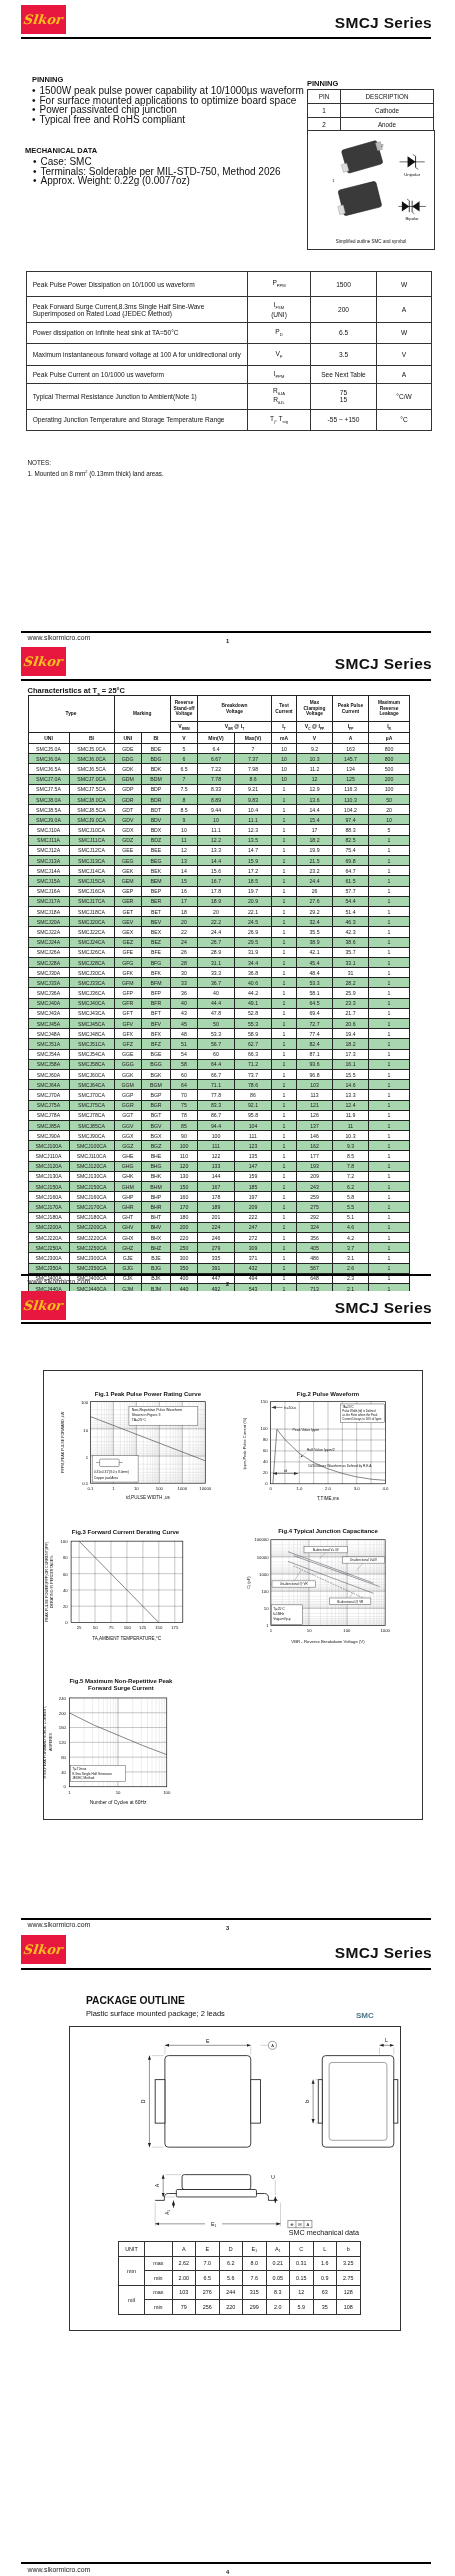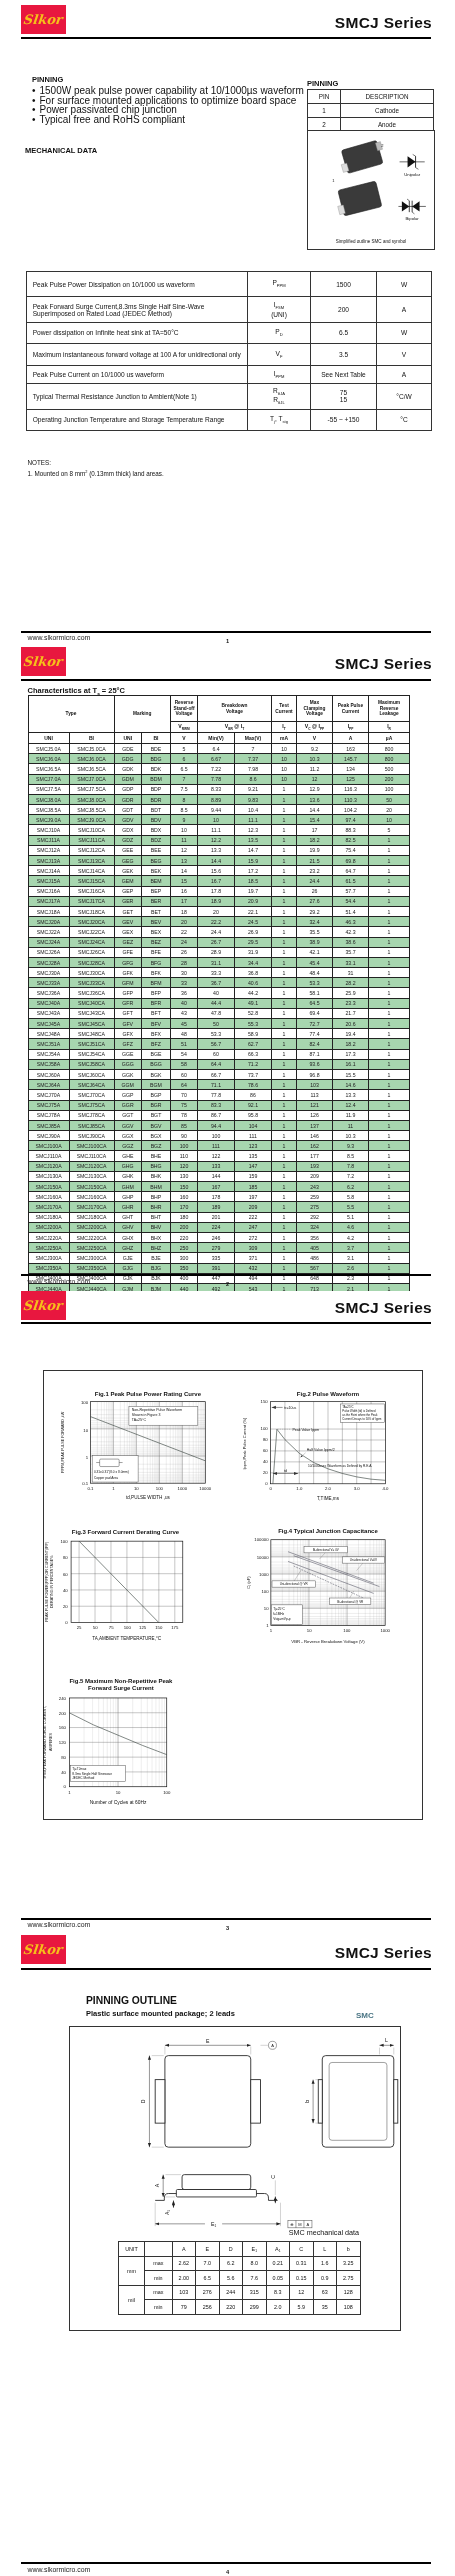--- a/index.html
+++ b/index.html
@@ -78,20 +78,25 @@
 
   <div class="t secttl" style="left:32px;top:75px">PINNING</div>
   <div class="t feat" style="left:32px;top:86px">
     <div><span class="bu">•</span><span>1500W peak pulse power capability at 10/1000µs waveform</span></div>
     <div><span class="bu">•</span><span>For surface mounted applications to optimize board space</span></div>
     <div><span class="bu">•</span><span>Power passivated chip junction</span></div>
     <div><span class="bu">•</span><span>Typical free and RoHS compliant</span></div>
   </div>
 
   <div class="t secttl" style="left:25px;top:146px">MECHANICAL DATA</div>
+  <div class="t feat" style="left:33px;top:157px">
+    <div><span class="bu">•</span><span>Case: SMC</span></div>
+    <div><span class="bu">•</span><span>Terminals: Solderable per MIL-STD-750, Method 2026</span></div>
+    <div><span class="bu">•</span><span>Approx. Weight:  0.22g (0.0077oz)</span></div>
+  </div>
 
   <div class="t secttl" style="left:307px;top:79px">PINNING</div>
   <table class="pintab">
     <colgroup>
         <col style="width:33px">
         <col style="width:93px">
       </colgroup>
     <tbody>
         <tr>
           <th>PIN</th>
@@ -1349,22 +1354,22 @@
   <div class="t pageno" style="top:634px">3</div>
 </div>
 
 <div class="page" style="height:645px">
   <div class="logo" style="top:4px">
       <span>Slkor</span>
     </div>
   <div class="series" style="top:12.6px">SMCJ Series</div>
   <div class="hrule" style="top:37px"></div>
 
-  <div class="t" style="left:86px;top:64px;font-size:10.3px;font-weight:bold">PINNING  OUTLINE</div>
-  <div class="t" style="left:86px;top:78px;font-size:7.5px;font-weight:bold">Plastic surface mounted package; 2 leads</div>
+  <div class="t" style="left:86px;top:64px;font-size:10.3px;font-weight:bold">PACKAGE  OUTLINE</div>
+  <div class="t" style="left:86px;top:78px;font-size:7.5px;font-weight:normal">Plastic surface mounted package; 2 leads</div>
   <div class="smclbl">SMC</div>
 
   <div class="outbox">
     <svg width="330" height="206" viewBox="0 0 575 360">
       <defs>
           <marker id="ar" orient="auto-start-reverse" markerWidth="9" markerHeight="8" refX="8" refY="4">
             <path d="M0,1 L8,4 L0,7 Z" fill="#222"></path>
           </marker>
         </defs>
 

